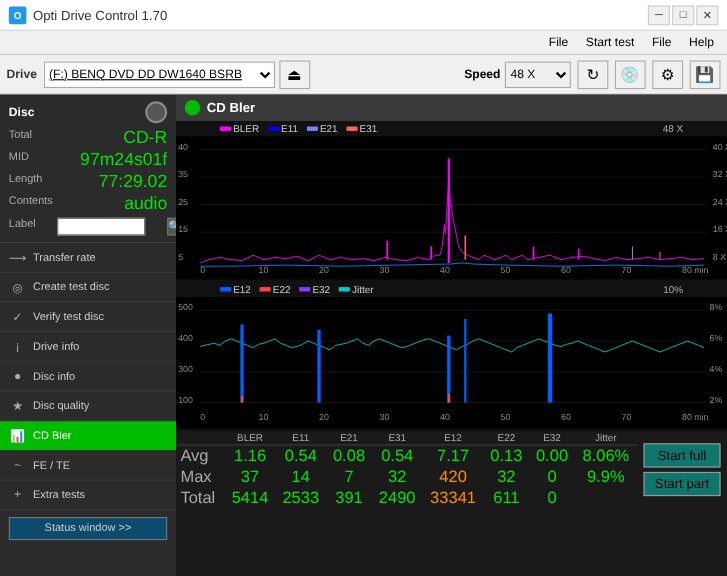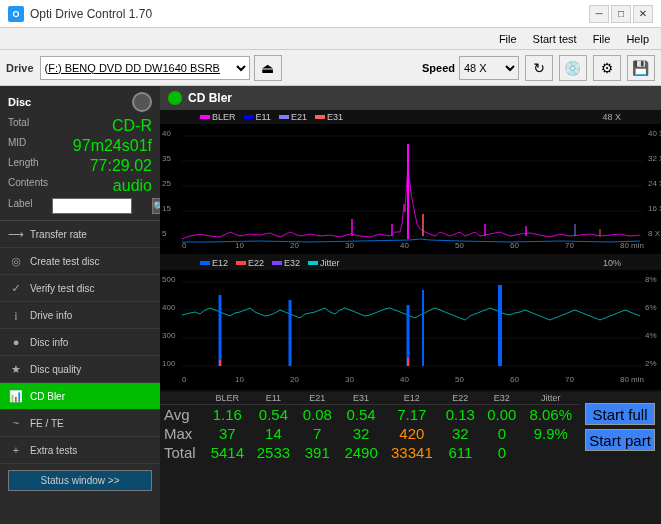--- a/index.html
+++ b/index.html
@@ -73,21 +73,21 @@
     
     svg { display: block; }
     .stats-table { width: 100%; border-collapse: collapse; }
     .stats-table th { color: #aaa; font-size: 9px; font-weight: normal; text-align: center; padding: 1px 4px; border-bottom: 1px solid #333; }
     .stats-table td { color: #00e400; font-size: 15px; text-align: center; padding: 1px 4px; }
     .stats-table td.row-label { color: #aaa; text-align: left; }
     .stats-table td.orange { color: #ff8c00; }
     .stats-and-buttons { display: flex; align-items: stretch; }
     .stats-section { flex: 1; }
     .buttons-section { display: flex; flex-direction: column; gap: 4px; padding: 4px 6px; justify-content: center; }
-    .action-btn { width: 70px; height: 22px; background: #3b82f6; border: 1px solid #999; font-size: 15px; cursor: pointer; text-align: center; display: flex; align-items: center; justify-content: center; }
+    .action-btn { width: 70px; height: 22px; background: #0f766e; border: 1px solid #999; font-size: 12px; cursor: pointer; text-align: center; display: flex; align-items: center; justify-content: center; }
   </style>
 </head>
 <body>
 
 <div class="titlebar">
   <div class="titlebar-left">
     <div class="titlebar-icon">O</div>
     <span class="titlebar-title">Opti Drive Control 1.70</span>
   </div>
   <div class="titlebar-controls">

